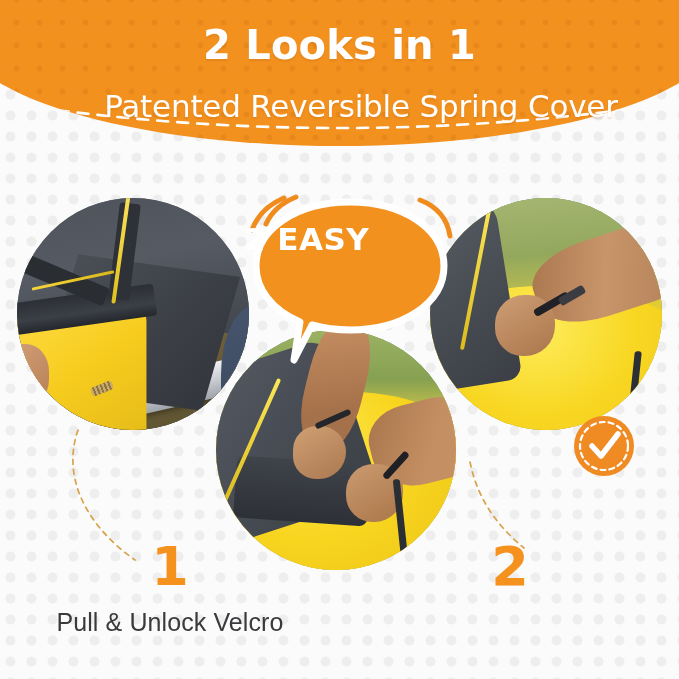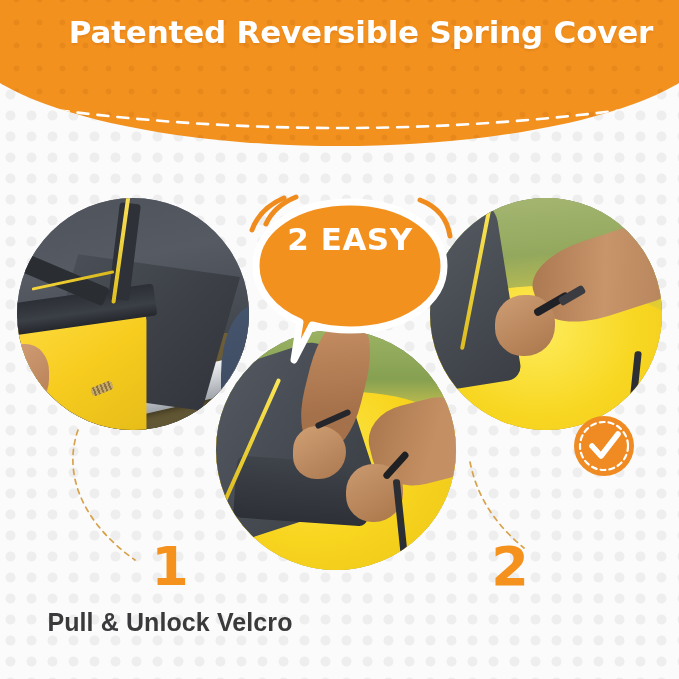--- a/index.html
+++ b/index.html
@@ -62,26 +62,26 @@
     padding-top: 24px;
     color: #ffffff;
     font-family: "DejaVu Sans", sans-serif;
     font-size: 40px;
     font-weight: bold;
     letter-spacing: .2px;
     line-height: 1.05;
     text-shadow: 0 2px 2px rgba(160,85,10,.18);
   }
   .title-sub {
-    margin: 8px;
+    margin: 16px;
     padding-top: 7px;
     color: #ffffff;
     font-family: "DejaVu Sans", sans-serif;
     font-size: 31px;
-    font-weight: bold;
+    font-weight: normal;
     letter-spacing: -.2px;
     line-height: 1.1;
     text-shadow: 0 2px 2px rgba(160,85,10,.18);
     padding-left: 43px;
   }
 
   
   .photo {
     position: absolute;
     border-radius: 50%;
@@ -271,21 +271,21 @@
     width: 212px;
     height: 172px;
     z-index: 6;
   }
   .bubble-svg { display: block; width: 100%; height: 100%; overflow: visible; }
   .bubble-text {
     position: absolute;
     left: 0;
     top: 26px;
     width: 212px;
-    text-align: center;
+    text-align: left;
     color: #ffffff;
     font-family: "DejaVu Sans", sans-serif;
     font-weight: bold;
     font-size: 31px;
     line-height: 1.13;
     letter-spacing: .5px;
     pointer-events: none;
   }
   .bubble-text span { display: block; }
 
@@ -324,40 +324,41 @@
     font-weight: bold;
     font-size: 54px;
     color: #f5921e;
     line-height: 1;
     margin: 0;
   }
   .step-label {
     margin: 14px 0 7px 0;
     font-family: "Liberation Sans", sans-serif;
     font-size: 25px;
-    font-weight: 700;
+    font-weight: 400;
     color: #3a3a3c;
     letter-spacing: .1px;
     white-space: nowrap;
   }
 </style>
 </head>
 <body>
 
 <div class="poster">
 
   <div class="banner">
     <div class="banner-dash">
       <svg viewBox="0 0 760 250" preserveAspectRatio="none" aria-hidden="true">
         <path d="M -20 196 Q 380 268 780 196" fill="none" stroke="#ffffff" stroke-width="2.6" stroke-dasharray="11 9" stroke-linecap="round"></path>
       </svg>
     </div>
   </div>
 
   <div class="banner-text">
+    <h1 class="title-main">2 Looks in 1</h1>
     <h2 class="title-sub">Patented Reversible Spring Cover</h2>
   </div>
 
   <div class="photo" id="photo-1">
     <div class="ph-layer p1-a"></div>
     <div class="p1-grass"></div>
     <div class="p1-rail"></div>
     <div class="p1-flapB"></div>
     <div class="p1-yellow"></div>
     <div class="p1-flapA"></div>

